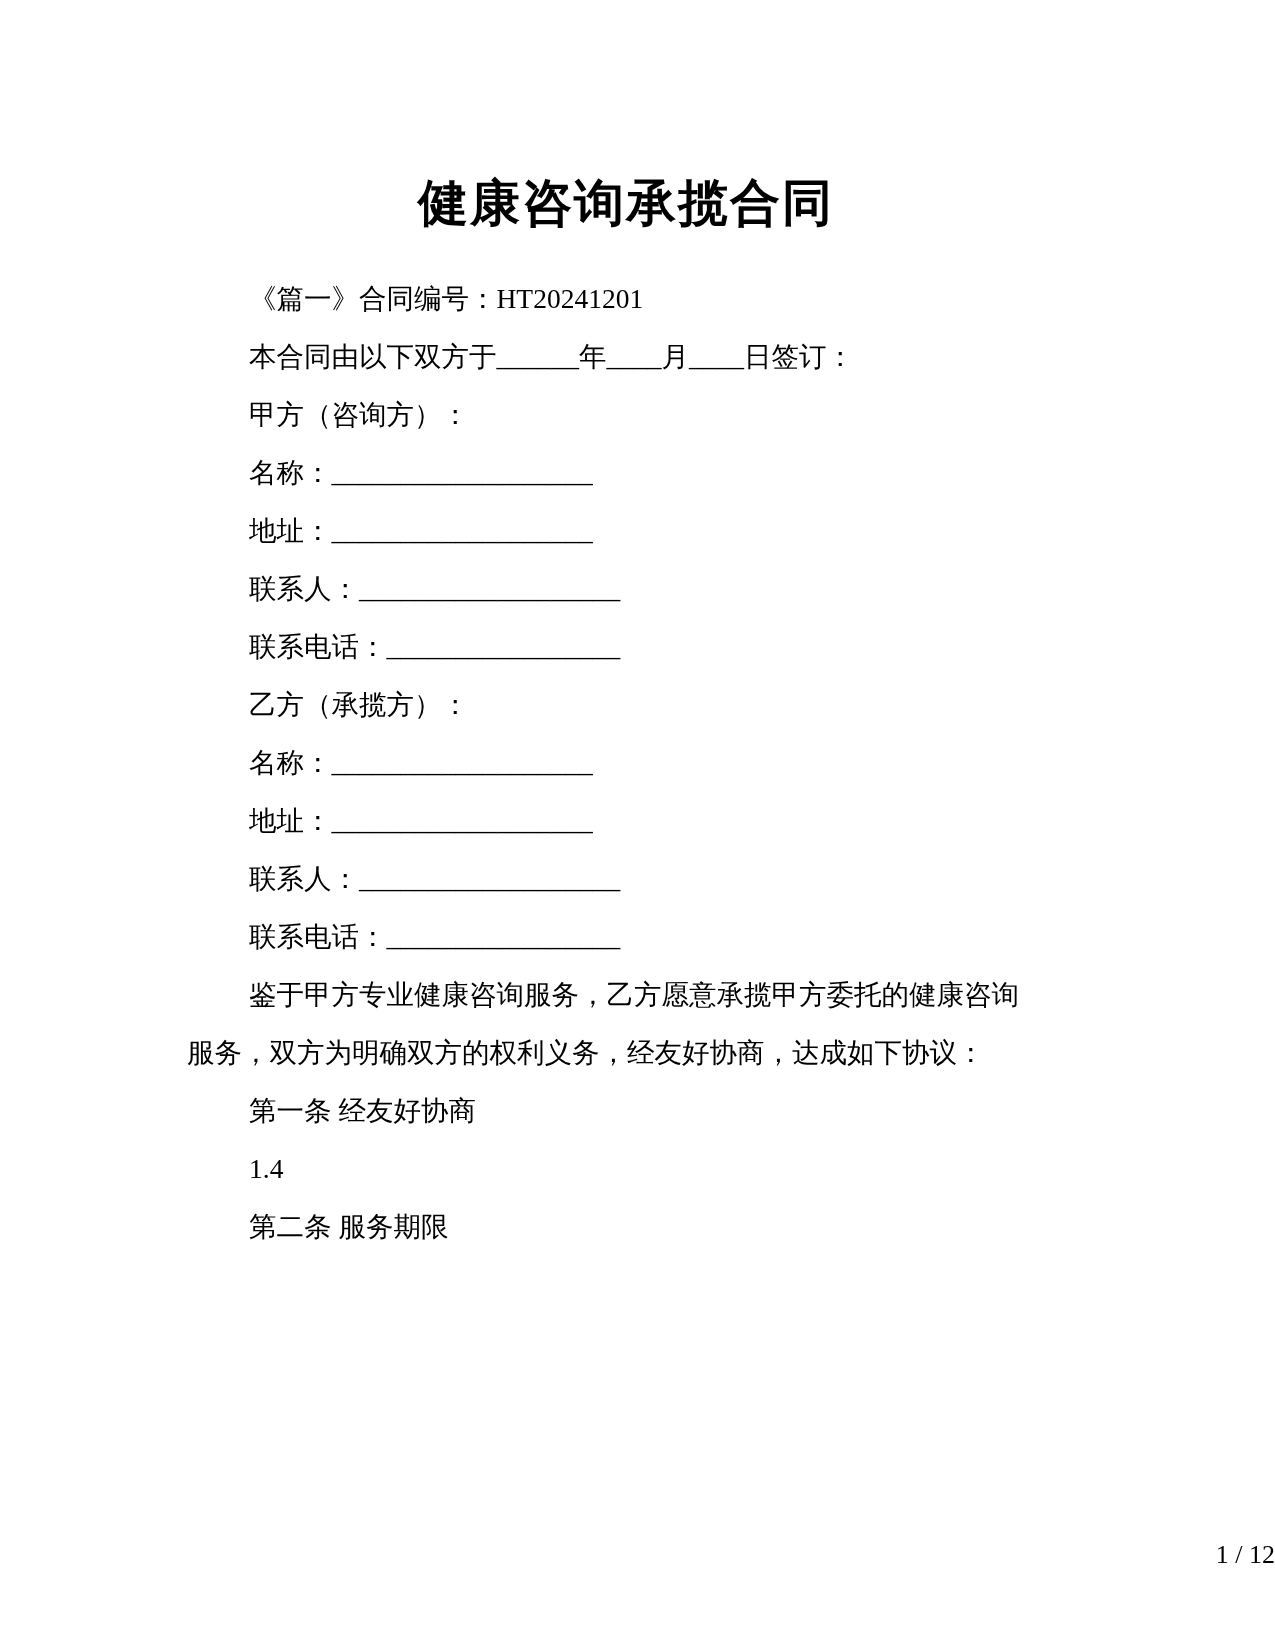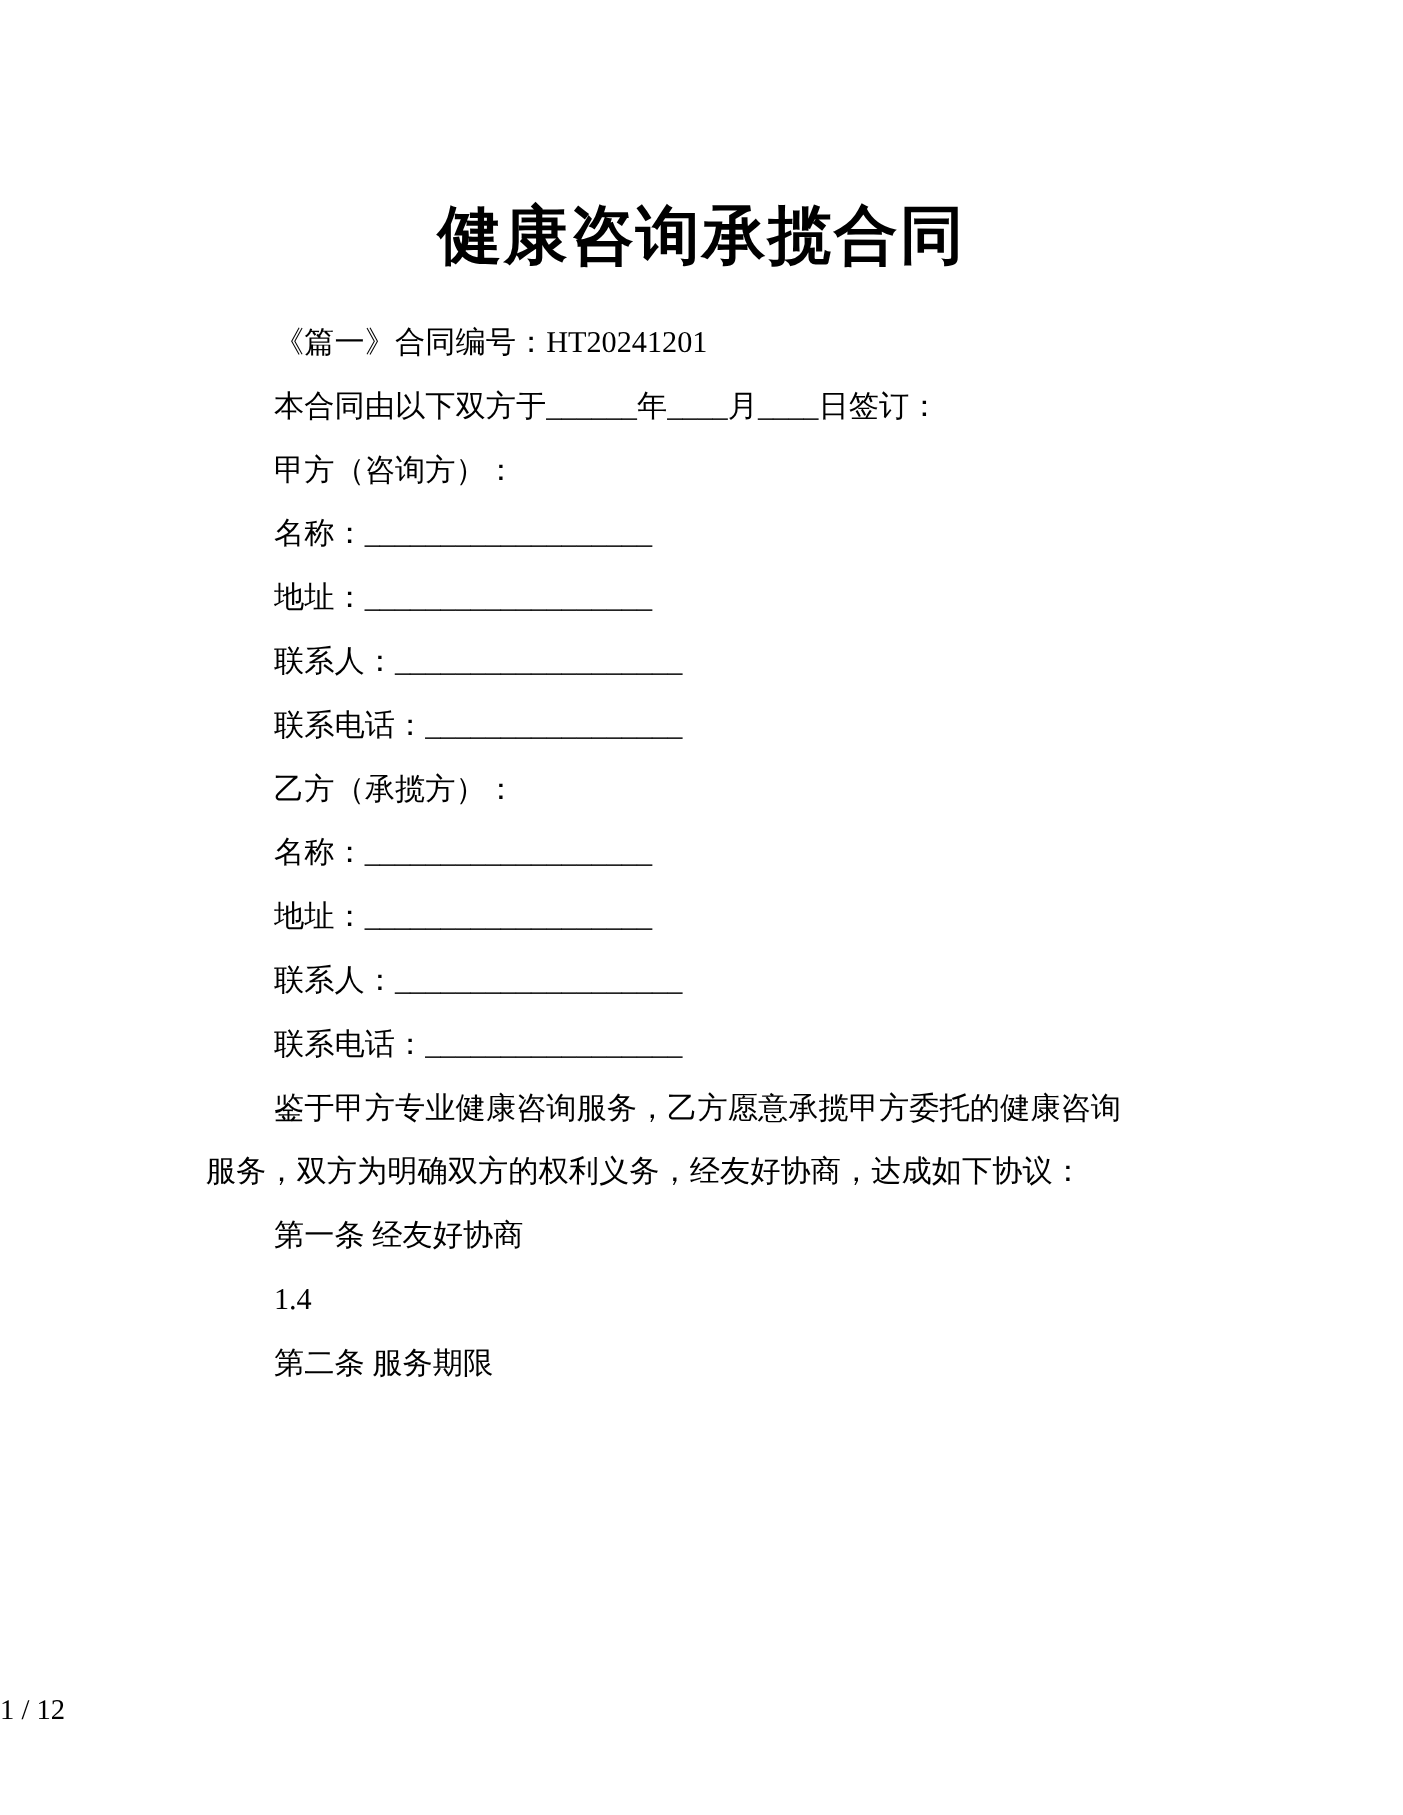--- a/index.html
+++ b/index.html
@@ -15,29 +15,29 @@
     color: #000000;
     font-family: "Liberation Serif", "DejaVu Serif", serif;
     overflow: hidden;
   }
   .doc-title {
     position: absolute;
     top: 163px;
     left: 187px;
     width: 870px;
     text-align: center;
-    font-size: 58px;
+    font-size: 50px;
     line-height: 72px;
     font-weight: bold;
     letter-spacing: 2px;
-    margin: 16px;
+    margin: 4px;
   }
   .doc-body {
     position: absolute;
-    top: 282px;
+    top: 270px;
     left: 187px;
     width: 870px;
     font-size: 27.5px;
     line-height: 58px;
     margin: 0;
   }
   .doc-body p {
     margin: 0;
     padding: 0;
   }
@@ -45,21 +45,21 @@
     text-indent: 62px;
   }
   .pre {
     white-space: pre-line;
   }
   .page-footer {
     position: absolute;
     top: 1538px;
     left: 0;
     width: 1275px;
-    text-align: left;
+    text-align: right;
     font-size: 26px;
     line-height: 34px;
   }
 </style>
 </head>
 <body>
 
 <div class="page">
 
   <h1 class="doc-title">健康咨询承揽合同</h1>

